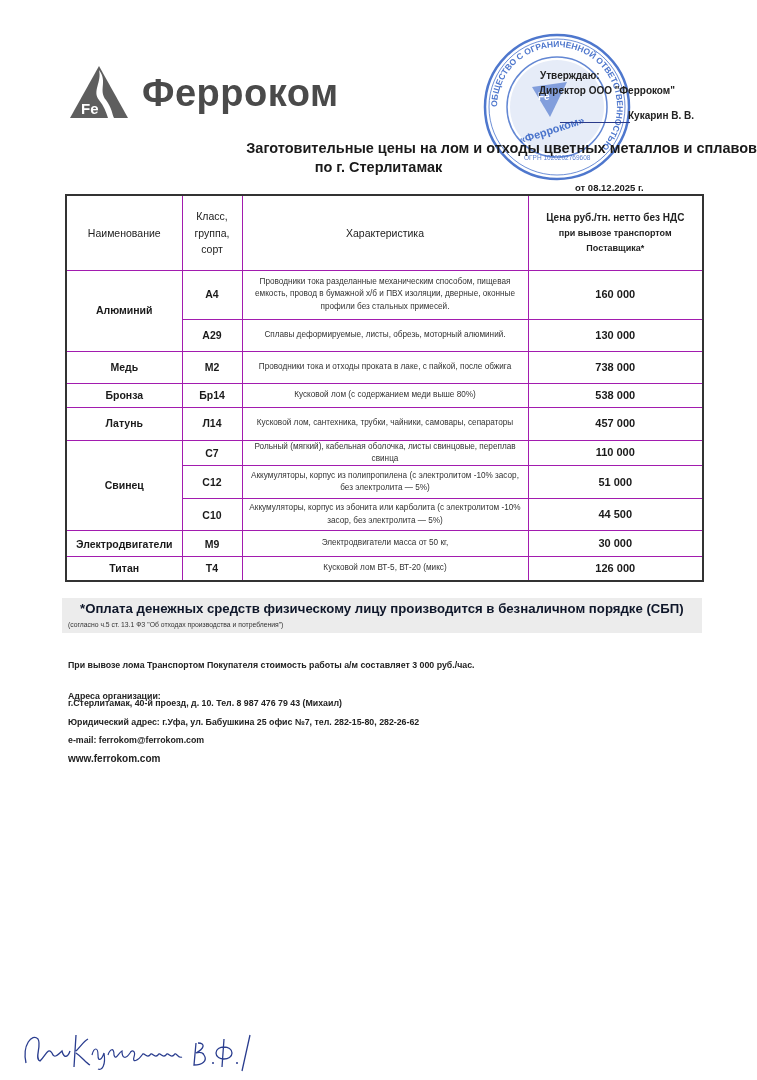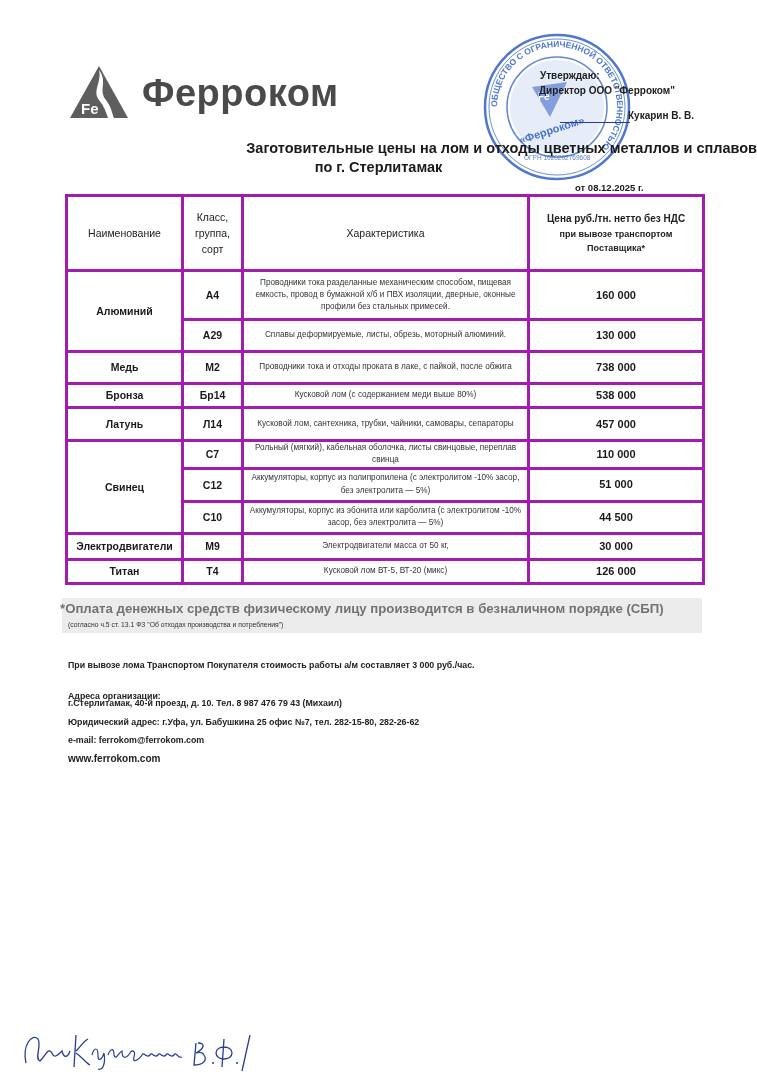--- a/index.html
+++ b/index.html
@@ -28,34 +28,34 @@
   #title-2 { left: 0; width: 757px; top: 159px; text-align: center; font-size: 14.5px; font-weight: bold; }
   #date { left: 575px; top: 182px; font-size: 9.5px; font-weight: bold; }
 
   
   #price-table {
     left: 65px; top: 194px; width: 637px;
     border-collapse: collapse; table-layout: fixed;
     border: 2px solid #333;
   }
   #price-table td, #price-table th {
-    border: 3px solid #a21caf; text-align: center; vertical-align: middle;
+    border: 1px solid #a21caf; text-align: center; vertical-align: middle;
     padding: 0 4px; line-height: 1.35; box-sizing: border-box;
   }
   #price-table th { font-size: 10.5px; font-weight: normal; color: #222; }
   #price-table th.hdr-price { font-size: 9px; font-weight: bold; line-height: 1.6; }
   #price-table th.hdr-class { font-size: 10.5px; line-height: 1.55; }
   #price-table td.name { font-size: 10.5px; font-weight: bold; }
   #price-table td.cls { font-size: 10.5px; font-weight: bold; }
   #price-table td.desc { font-size: 8.2px; color: #333; line-height: 1.5; }
   #price-table td.price { font-size: 11px; font-weight: bold; }
 
   
   #footnote-band { left: 62px; top: 598px; width: 640px; height: 35px; background: #ececec; }
-  #footnote-main { left: 60px; top: 601px; font-size: 13.2px; font-weight: bold; color: #737373; white-space: nowrap; }
+  #footnote-main { left: 80px; top: 601px; font-size: 13.2px; font-weight: bold; color: #0f172a; white-space: nowrap; }
   #footnote-sub { left: 68px; top: 621px; font-size: 6.8px; color: #333; white-space: nowrap; }
 
   
   .info { left: 68px; font-size: 8.8px; font-weight: bold; color: #222; white-space: nowrap; }
   #info-0 { top: 660px; }
   #info-1 { top: 679px; margin-top: 12px; }
   #info-2 { top: 698px; }
   #info-3 { top: 717px; }
   #info-4 { top: 735px; }
   #info-5 { top: 753px; font-size: 10px; }

